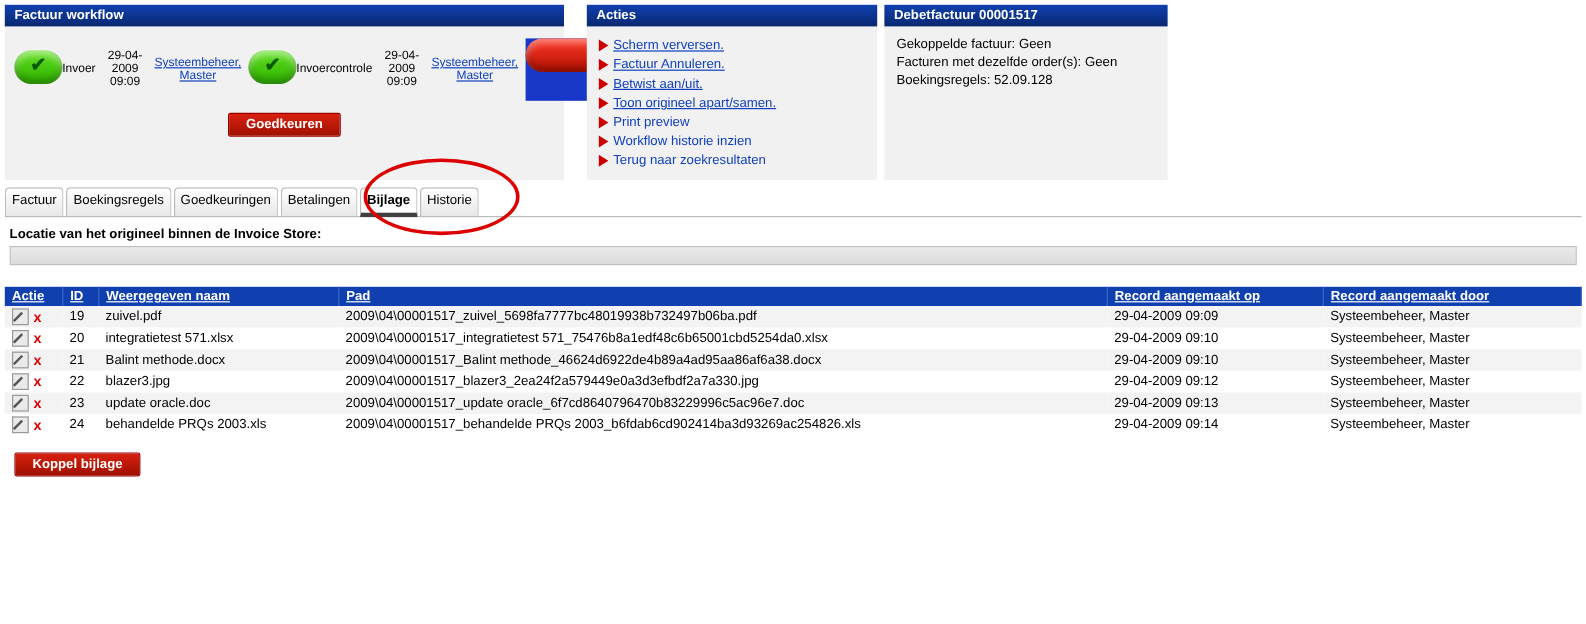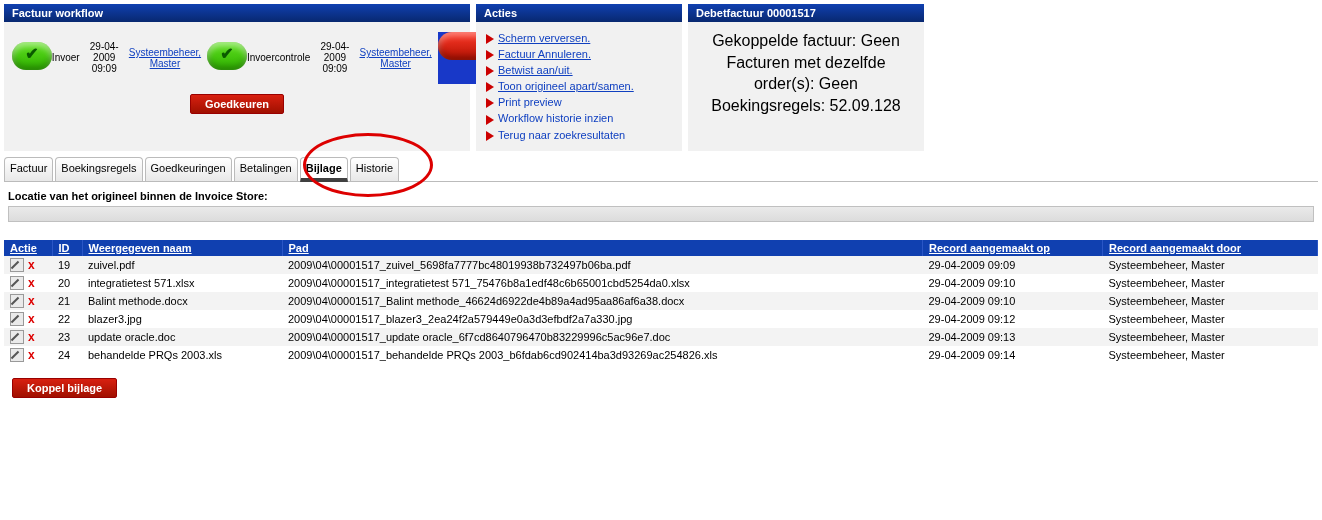--- a/index.html
+++ b/index.html
@@ -15,28 +15,28 @@
   .pill { width: 64px; height: 28px; border-radius: 14px; margin-bottom: 4px; position: relative; }
   .pill.green { background: linear-gradient(#60e020, #2eb000); box-shadow: inset 0 -4px 6px rgba(0,0,0,.25), inset 0 4px 6px rgba(255,255,255,.5); }
   .pill.red   { background: linear-gradient(#ff3a2a, #b01000); box-shadow: inset 0 -4px 6px rgba(0,0,0,.25), inset 0 4px 6px rgba(255,255,255,.4); }
   .pill.green::after { content: "✔"; color: #0a5a00; font-size: 16px; font-weight: bold; position: absolute; top: 2px; left: 50%; transform: translateX(-50%); }
   .step .label { font-weight: normal; margin-bottom: 2px; }
   .step .ts { margin-bottom: 2px; }
   .step a { color: #1040c0; text-decoration: underline; }
   .goedkeuren-wrap { text-align: center; padding: 0 11px 10px; }
   .btn { display: inline-block; padding: 3px 14px; font-size: 11px; font-weight: bold; cursor: pointer; border-radius: 2px; }
   .btn-red { background: linear-gradient(#d82010, #a01000); color: #fff; border: 1px solid #900; }
-  .acties-panel { width: 206px; }
+  .acties-panel { width: 242px; margin-left: 13px; }
   .acties-panel ul { list-style: none; }
   .acties-panel li { padding: 2px 0; }
   .acties-panel a { color: #1040c0; text-decoration: underline; }
   .acties-panel a.nolink { text-decoration: none; }
   .tri { display: inline-block; width: 0; height: 0; border-top: 5px solid transparent; border-bottom: 5px solid transparent; border-left: 8px solid #c00; margin-right: 4px; vertical-align: middle; }
   .debet-panel { width: 236px; }
-  .debet-panel .panel-body { font-size: 16px; line-height: 1.35; text-align: center; }
+  .debet-panel .panel-body { font-size: 11px; line-height: 1.35; }
   .tabs { margin-top: 6px; display: flex; border-bottom: 1px solid #bbb; font-size: 11px; position: relative; }
   .tab { padding: 4px 5px; border: 1px solid #bbb; border-bottom: none; border-radius: 4px 4px 0 0; margin-right: 2px; background: linear-gradient(#fff,#e8e8e8); cursor: pointer; position: relative; }
   .tab.active { background: #fff; font-weight: bold; border-bottom: 4px solid #404040; margin-bottom: -1px; }
   .circle-hint { position: absolute; border: 3px solid #d00; border-radius: 50%; width: 130px; height: 64px; pointer-events: none; }
   .section-label { font-weight: bold; margin: 8px 0 4px 4px; }
   .locatie-bar { height: 16px; background: linear-gradient(#eaeaea,#dcdcdc); border: 1px solid #c0c0c0; margin: 0 4px 18px 4px; }
   table.grid { width: 100%; border-collapse: collapse; font-size: 11px; }
   table.grid th { background: #1040b0; color: #fff; text-align: left; padding: 2px 6px; font-weight: bold; border-right: 1px solid #2a56c6; text-decoration: underline; }
   table.grid th:first-child { width: 48px; }
   table.grid th.col-id { width: 30px; }

